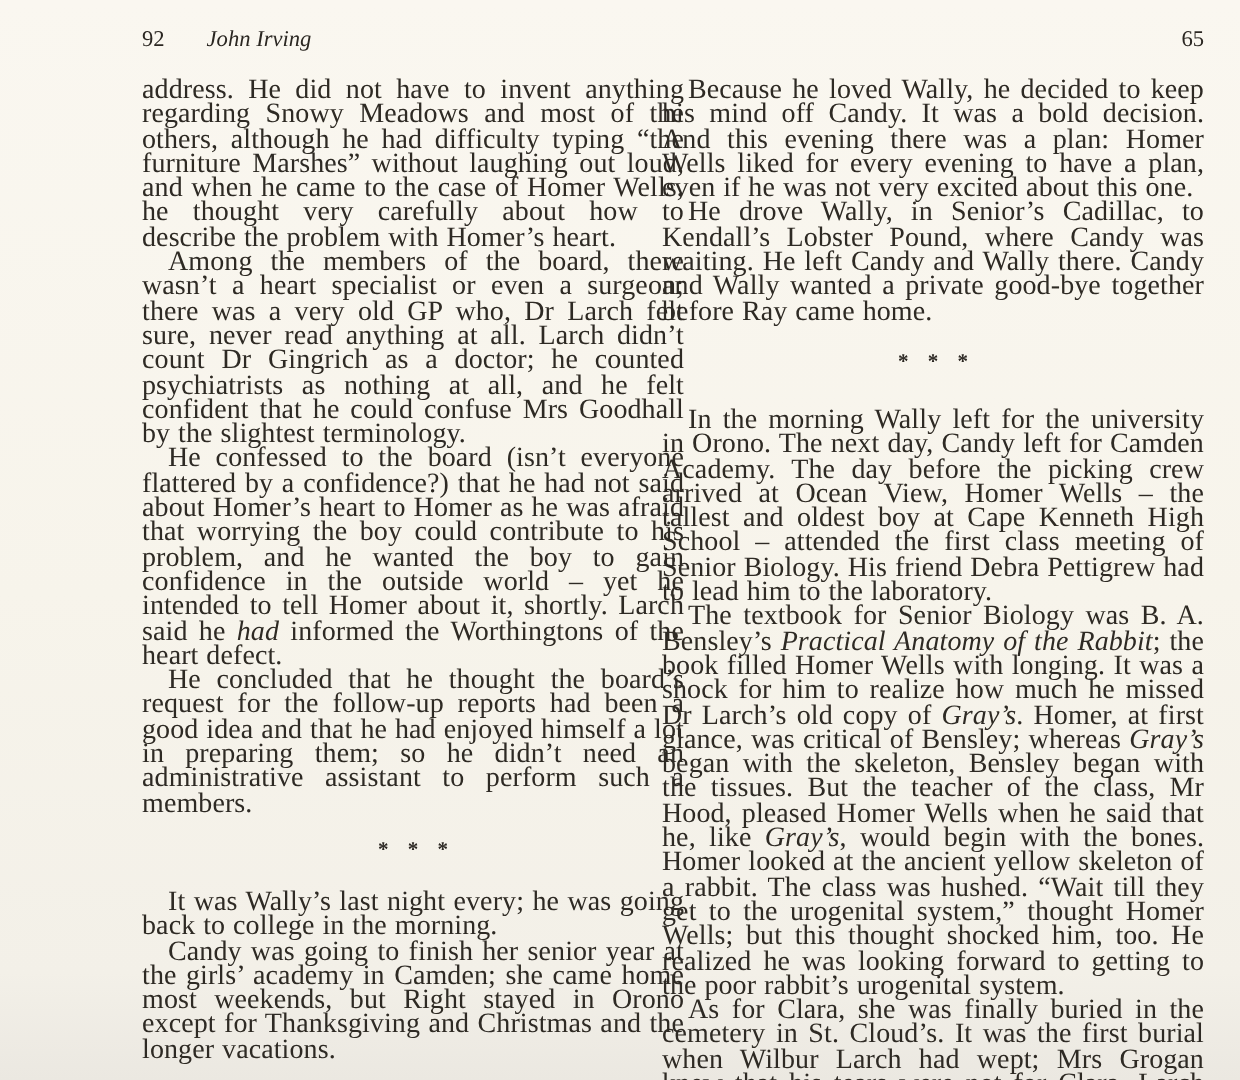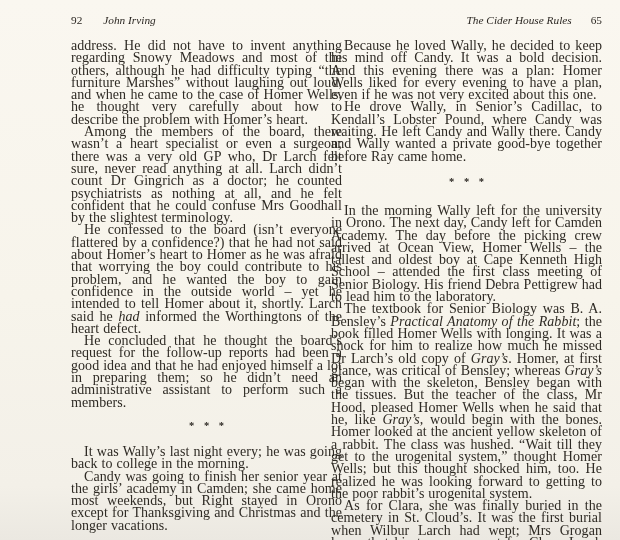--- a/index.html
+++ b/index.html
@@ -68,21 +68,20 @@
         <p class="indent"><span>He confessed to the board (isn’t everyone flattered by a confidence?) that he had not said about Homer’s heart to Homer as he was afraid that worrying the boy could contribute to his problem, and he wanted the boy to gain confidence in the outside world – yet he intended to tell Homer about it, shortly. Larch said he </span><span class="italic">had</span><span> informed the Worthingtons of the heart defect.</span></p>
         <p class="indent"><span>He concluded that he thought the board’s request for the follow-up reports had been a good idea and that he had enjoyed himself a lot in preparing them; so he didn’t need an administrative assistant to perform such a members.</span></p>
         <div class="separator">* * *</div>
         <p class="indent"><span>It was Wally’s last night every; he was going back to college in the morning.</span></p>
         <p class="indent"><span>Candy was going to finish her senior year at the girls’ academy in Camden; she came home most weekends, but Right stayed in Orono except for Thanksgiving and Christmas and the longer vacations.</span></p>
       </div>
   </div>
 
   <div class="page page-right">
     <div class="running-header">
-      <span class="head-italic">The Cider House Rules</span>
       <span>65</span>
     </div>
     <div class="page-body" id="right-body">
         <p class="indent"><span>Because he loved Wally, he decided to keep his mind off Candy. It was a bold decision. And this evening there was a plan: Homer Wells liked for every evening to have a plan, even if he was not very excited about this one.</span></p>
         <p class="indent"><span>He drove Wally, in Senior’s Cadillac, to Kendall’s Lobster Pound, where Candy was waiting. He left Candy and Wally there. Candy and Wally wanted a private good-bye together before Ray came home.</span></p>
         <div class="separator">* * *</div>
         <p class="indent"><span>In the morning Wally left for the university in Orono. The next day, Candy left for Camden Academy. The day before the picking crew arrived at Ocean View, Homer Wells – the tallest and oldest boy at Cape Kenneth High School – attended the first class meeting of Senior Biology. His friend Debra Pettigrew had to lead him to the laboratory.</span></p>
         <p class="indent"><span>The textbook for Senior Biology was B. A. Bensley’s </span><span class="italic">Practical Anatomy of the Rabbit</span><span>; the book filled Homer Wells with longing. It was a shock for him to realize how much he missed Dr Larch’s old copy of </span><span class="italic">Gray’s</span><span>. Homer, at first glance, was critical of Bensley; whereas </span><span class="italic">Gray’s</span><span> began with the skeleton, Bensley began with the tissues. But the teacher of the class, Mr Hood, pleased Homer Wells when he said that he, like </span><span class="italic">Gray’s</span><span>, would begin with the bones. Homer looked at the ancient yellow skeleton of a rabbit. The class was hushed. “Wait till they get to the urogenital system,” thought Homer Wells; but this thought shocked him, too. He realized he was looking forward to getting to the poor rabbit’s urogenital system.</span></p>
         <p class="indent"><span>As for Clara, she was finally buried in the cemetery in St. Cloud’s. It was the first burial when Wilbur Larch had wept; Mrs Grogan knew that his tears were not for Clara. Larch filled to bury Clara because he thought that Homer Wells would never come back.</span></p>
       </div>

